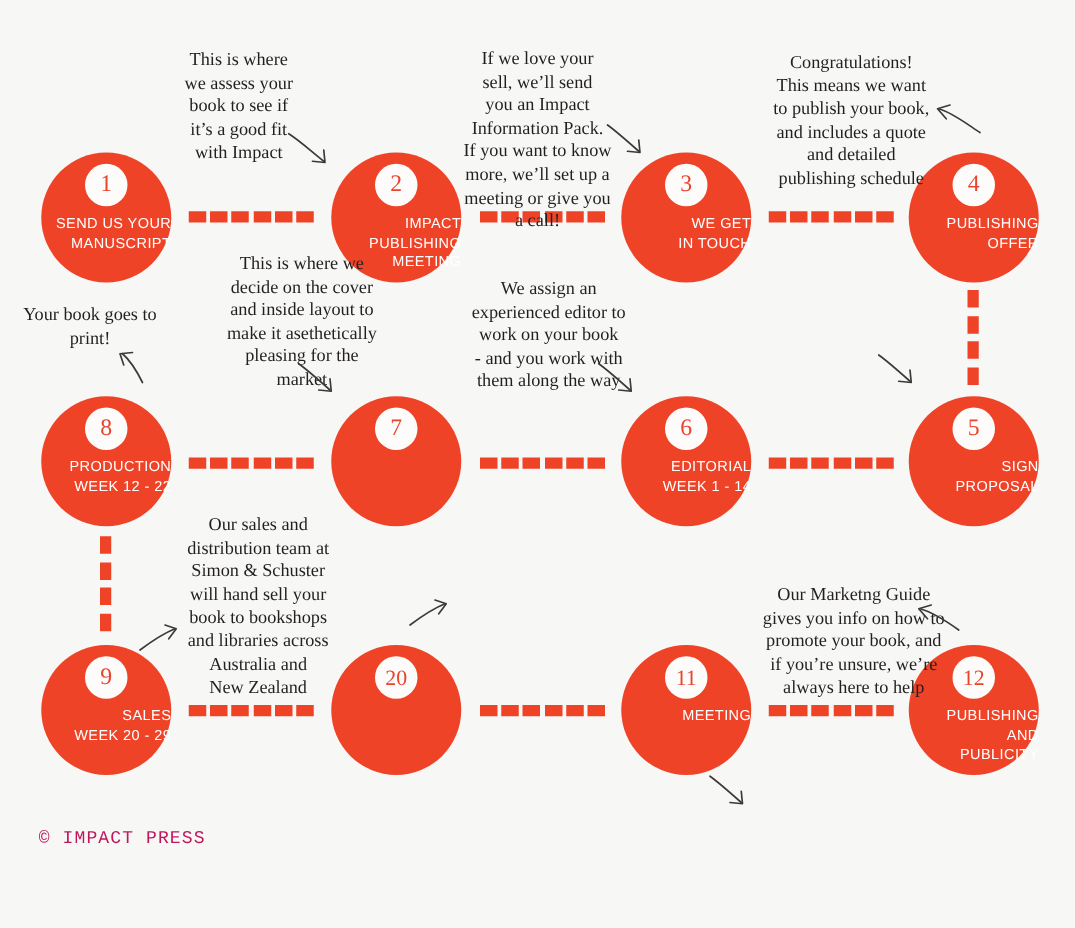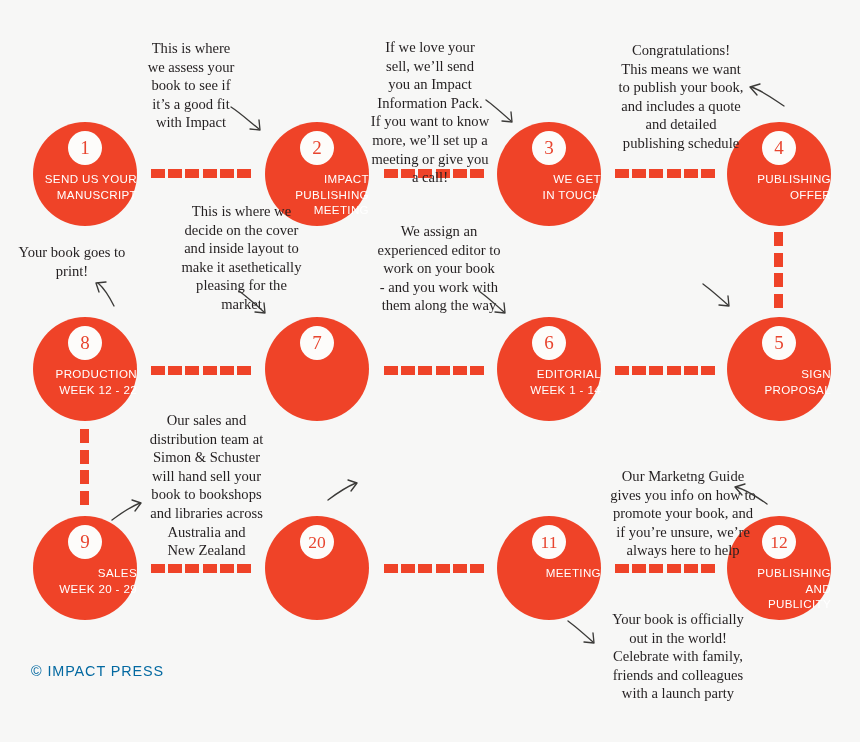--- a/index.html
+++ b/index.html
@@ -109,22 +109,22 @@
     stroke-width: 1.35;
     stroke-linecap: round;
     stroke-linejoin: round;
   }
 
   
   .footer {
     position: absolute;
     left: 31px;
     top: 663px;
-    color: #0369a1;
-    font-family: Liberation Sans, sans-serif;
+    color: #be185d;
+    font-family: Liberation Mono, monospace;
     font-size: 14.4px;
     letter-spacing: 0.9px;
   }
 </style>
 </head>
 <body>
 
 <div id="canvas">
 
   <div class="step" style="left:33px; top:122px;">
@@ -393,25 +393,20 @@
 promote your book, and
 if you’re unsure, we’re
 always here to help</div>
   <div class="arrow" style="left:733px; top:482px;">
     <svg width="40" height="28" viewBox="0 0 40 28">
       <path d="M34,22 C27,17 14,8 3,5"></path>
       <polyline points="12,2 2,5 9,13"></polyline>
     </svg>
   </div>
 
-  <div class="note" style="left:598px; top:610px; width:160px;">Your book is officially
-out in the world!
-Celebrate with family,
-friends and colleagues
-with a launch party</div>
   <div class="arrow" style="left:567px; top:620px;">
     <svg width="38" height="30" viewBox="0 0 38 30">
       <path d="M1,1 C8,6 17,14 26,22"></path>
       <polyline points="17,22 27,23 26,13"></polyline>
     </svg>
   </div>
 
   <div class="footer">© IMPACT PRESS</div>
 
 </div>

